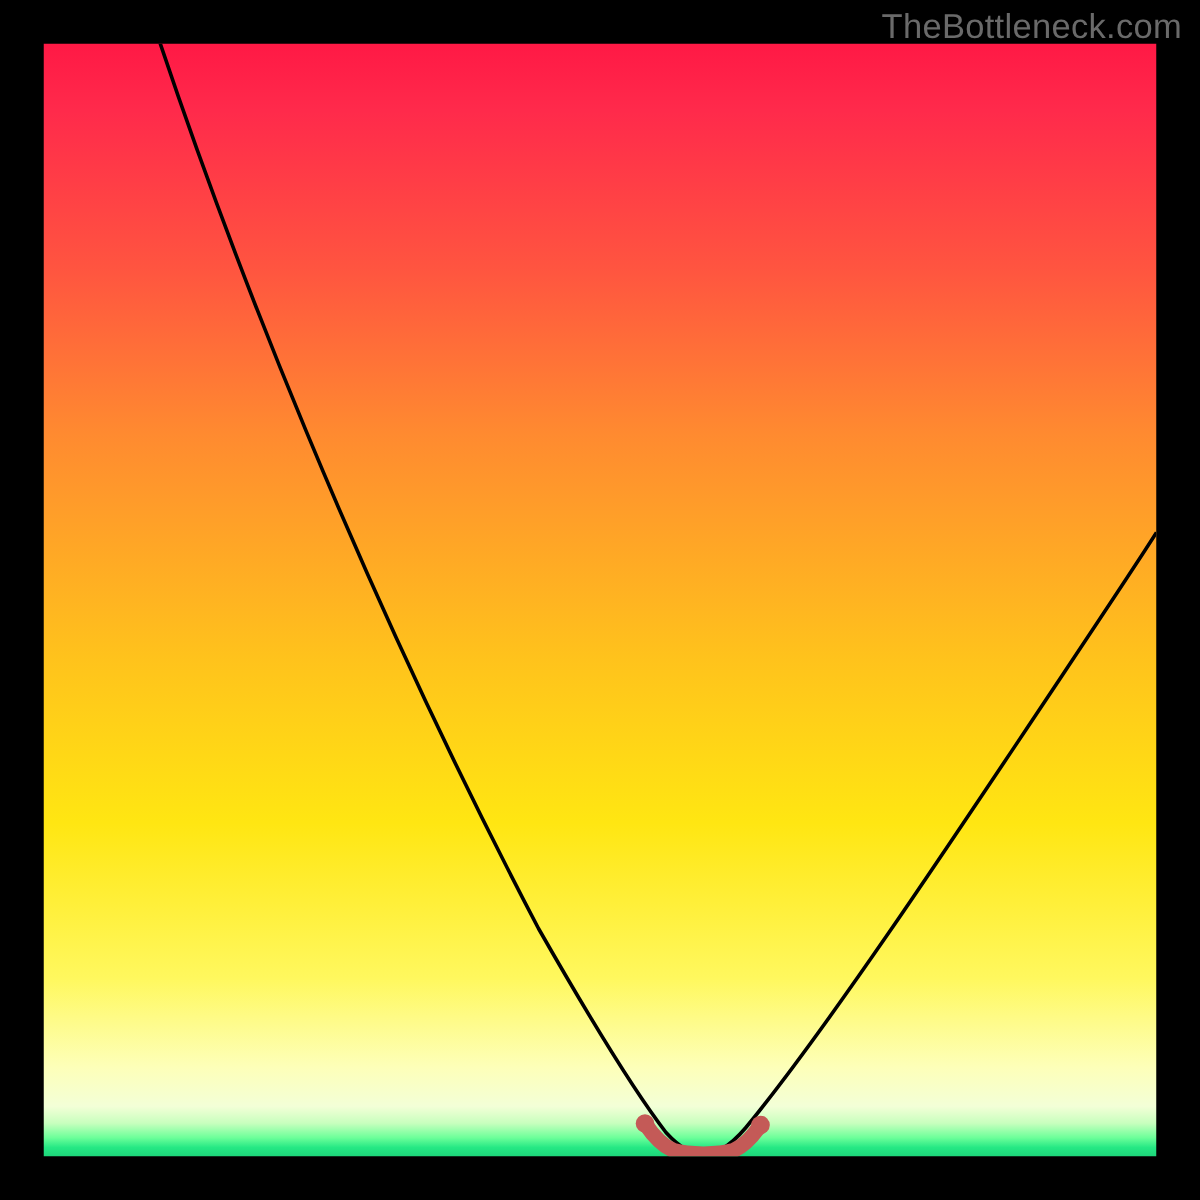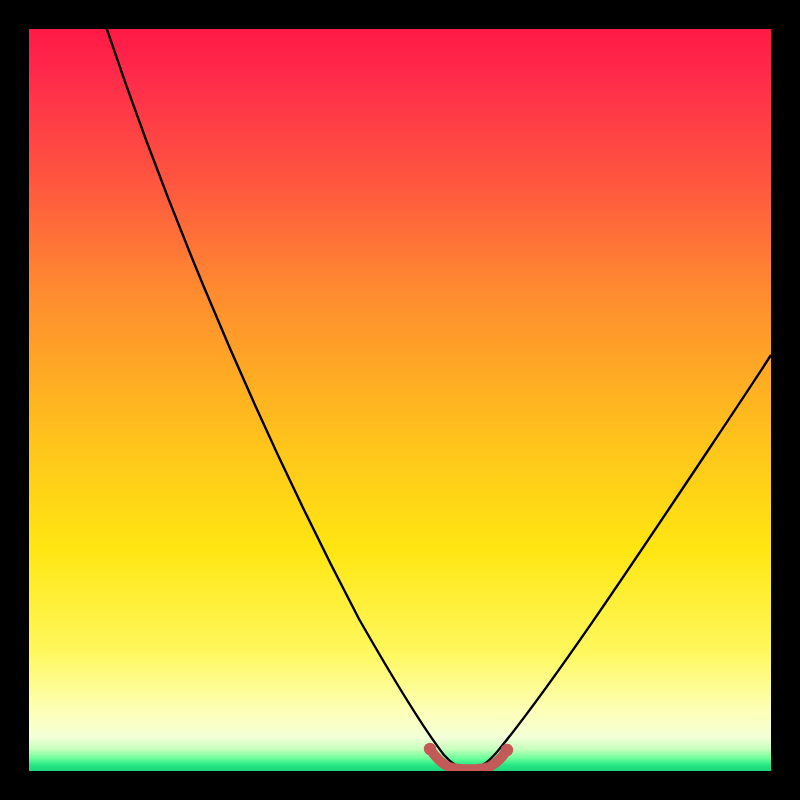--- a/index.html
+++ b/index.html
@@ -78,13 +78,14 @@
 
       <path d="M 401 720
                C 407 729, 413 735, 420 738
                C 430 741, 450 741, 460 738
                C 467 735, 472 730, 478 721" fill="none" stroke="#c45a57" stroke-width="10" stroke-linecap="round"></path>
       <circle cx="401" cy="720" r="6.2" fill="#c45a57"></circle>
       <circle cx="478" cy="721" r="6.2" fill="#c45a57"></circle>
     </svg>
   </div>
 
+  <div class="watermark">TheBottleneck.com</div>
 </div>
 
 </body></html>

